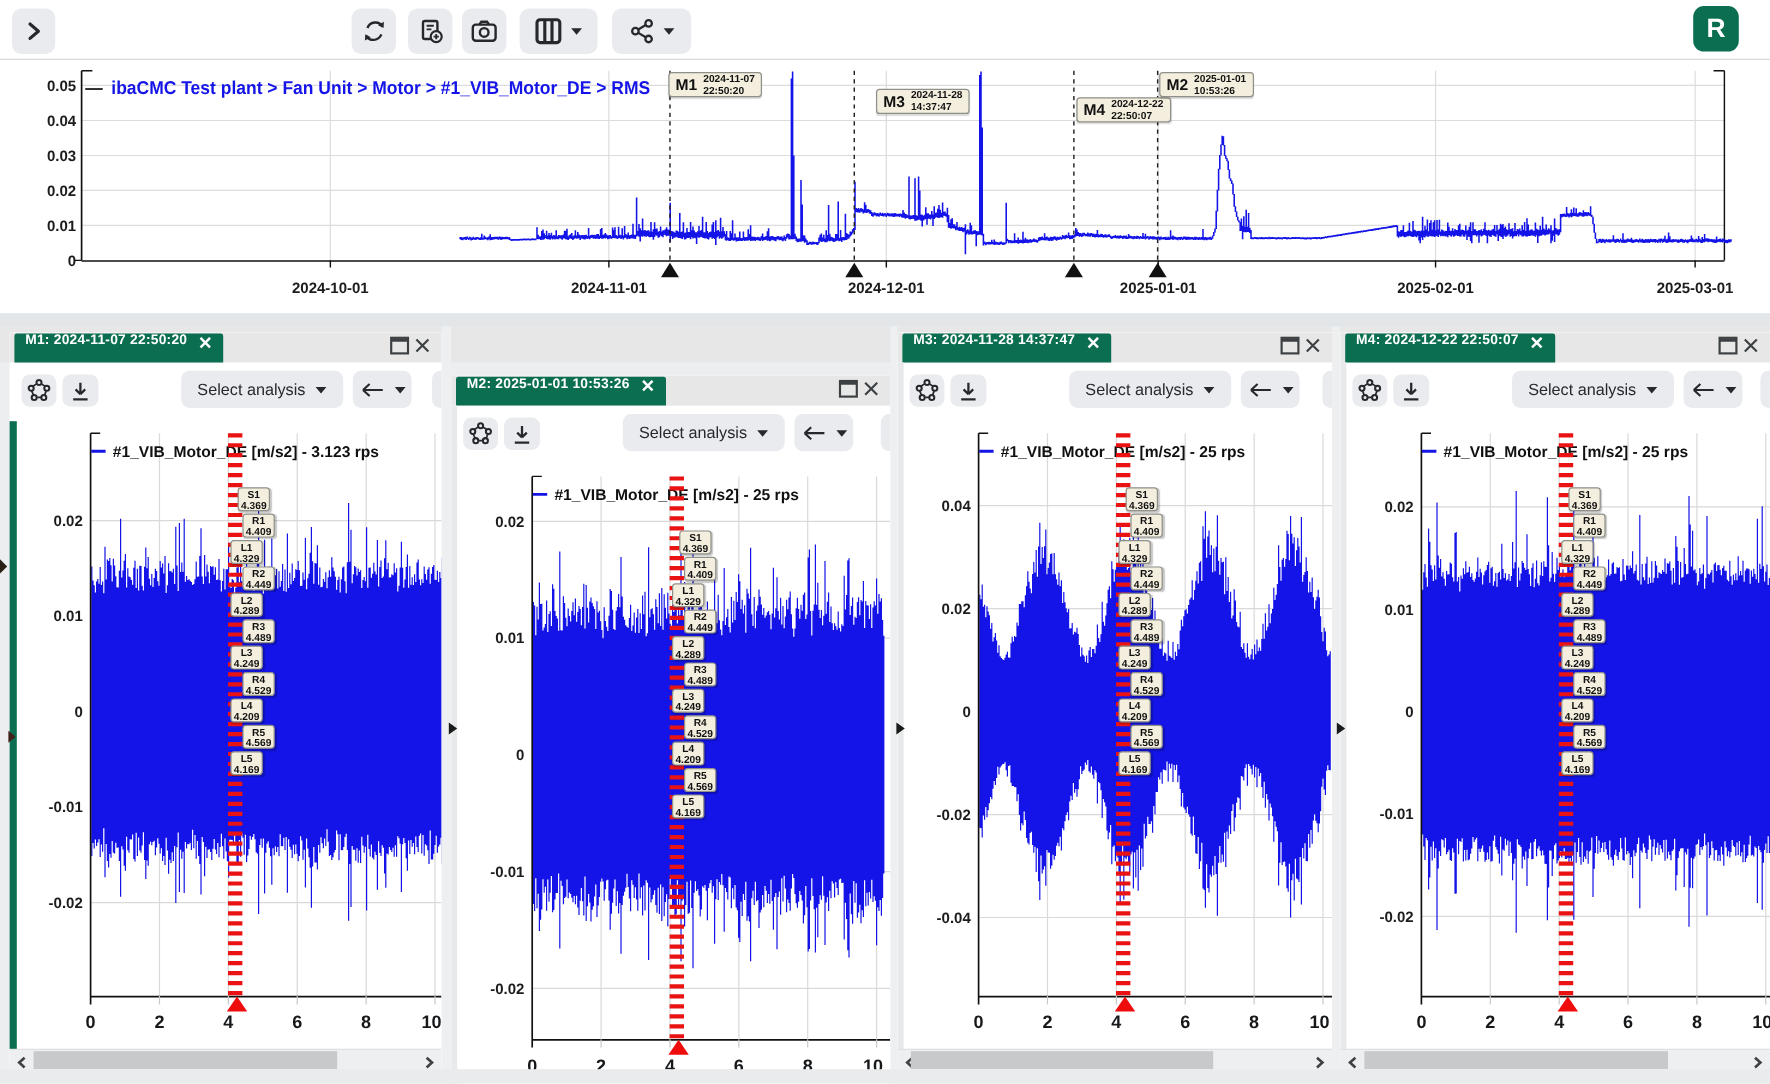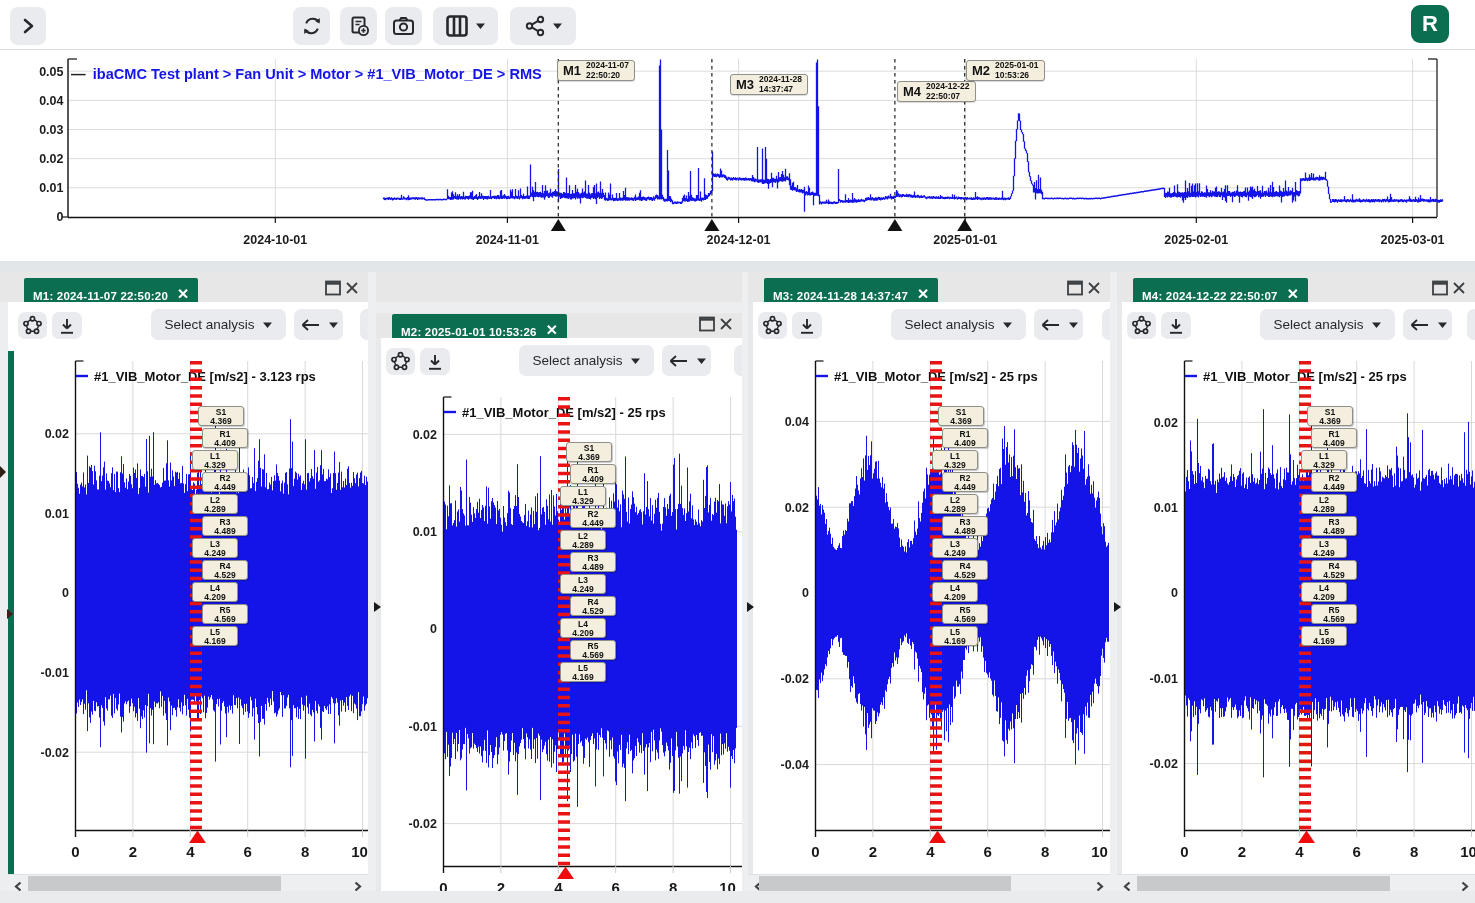--- a/index.html
+++ b/index.html
@@ -14,29 +14,29 @@
  justify-content:center;font-size:16px;font-weight:700;color:#17191c;letter-spacing:.3px;}
 .rbtn{z-index:6;left:1411px;top:5px;width:38px;height:38px;background:#0b6e51;border-radius:9px;
  color:#fff;font-size:22px;font-weight:700;display:flex;align-items:center;justify-content:center;}
 .chartzone{left:0;top:50px;width:1475px;height:211px;background:#fff;}
 .mlabel{position:absolute;background:#f3eedd;border:1px solid #8f9089;border-radius:3px;
  display:flex;align-items:center;padding:1px 5px;height:21px;box-shadow:0 1px 1px rgba(0,0,0,.15);}
 .mlabel b{font-size:13px;color:#111;}
 .mlabel .dt{font-size:8.5px;line-height:9.5px;color:#111;margin-left:5px;text-align:left;font-weight:700;}
 .panel{position:absolute;top:277px;height:614px;background:#fff;overflow:hidden;}
 .phead{position:absolute;left:0;top:0;width:100%;height:25px;background:#e6e7e6;}
-.ptab{position:absolute;left:16px;top:1px;height:24px;background:#0b6e51;color:#fff;
- font-size:11.5px;font-weight:700;display:flex;align-items:flex-end;padding:0 9px;
+.ptab{position:absolute;left:4px;top:1px;height:24px;background:#0b6e51;color:#fff;
+ font-size:11.5px;font-weight:700;display:flex;align-items:flex-start;padding:0 9px;
  border-radius:2px 2px 0 0;letter-spacing:.2px;}
 .ptab .x{margin-left:9px;font-size:14.5px;font-weight:700;}
 .pbtn{position:absolute;background:#e9ebee;border-radius:7px;display:flex;
  align-items:center;justify-content:center;gap:7px;}
 .sel{font-size:13.5px;font-weight:400;color:#26292c;}
 .wlabel{position:absolute;background:#f3eedd;border:1px solid #8f9089;border-radius:3px;
- box-shadow:1px 1px 1px rgba(0,0,0,.22);width:46px;height:20px;font-size:8.5px;line-height:9px;color:#111;text-align:center;
+ box-shadow:1px 1px 1px rgba(0,0,0,.22);width:27px;height:20px;font-size:8.5px;line-height:9px;color:#111;text-align:center;
  padding-top:1px;font-weight:700;z-index:3;}
 .wlabel b{font-weight:700;}
 .scroll{position:absolute;left:0;bottom:0;width:100%;height:17px;background:#eeeff0;
  border-top:1px solid #e0e1e2;}
 .thumb{position:absolute;top:1px;height:15px;background:#c7c9ca;}
 .sarr{position:absolute;top:3px;}
 .footer{left:0;top:891px;width:1475px;height:12px;background:#e9ebed;}
 </style></head><body>
 <div id="root">
     <div class="abs chartzone">

